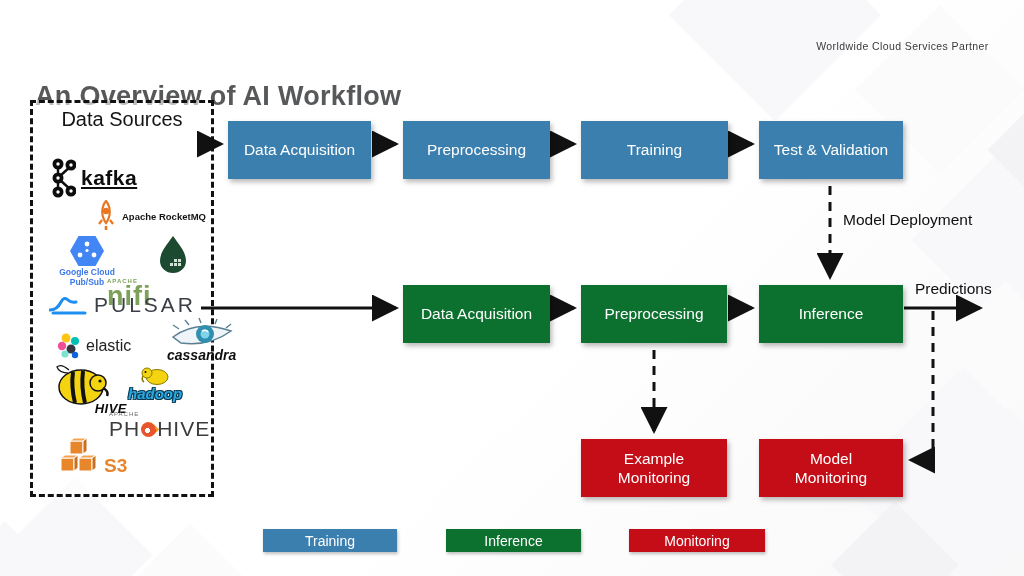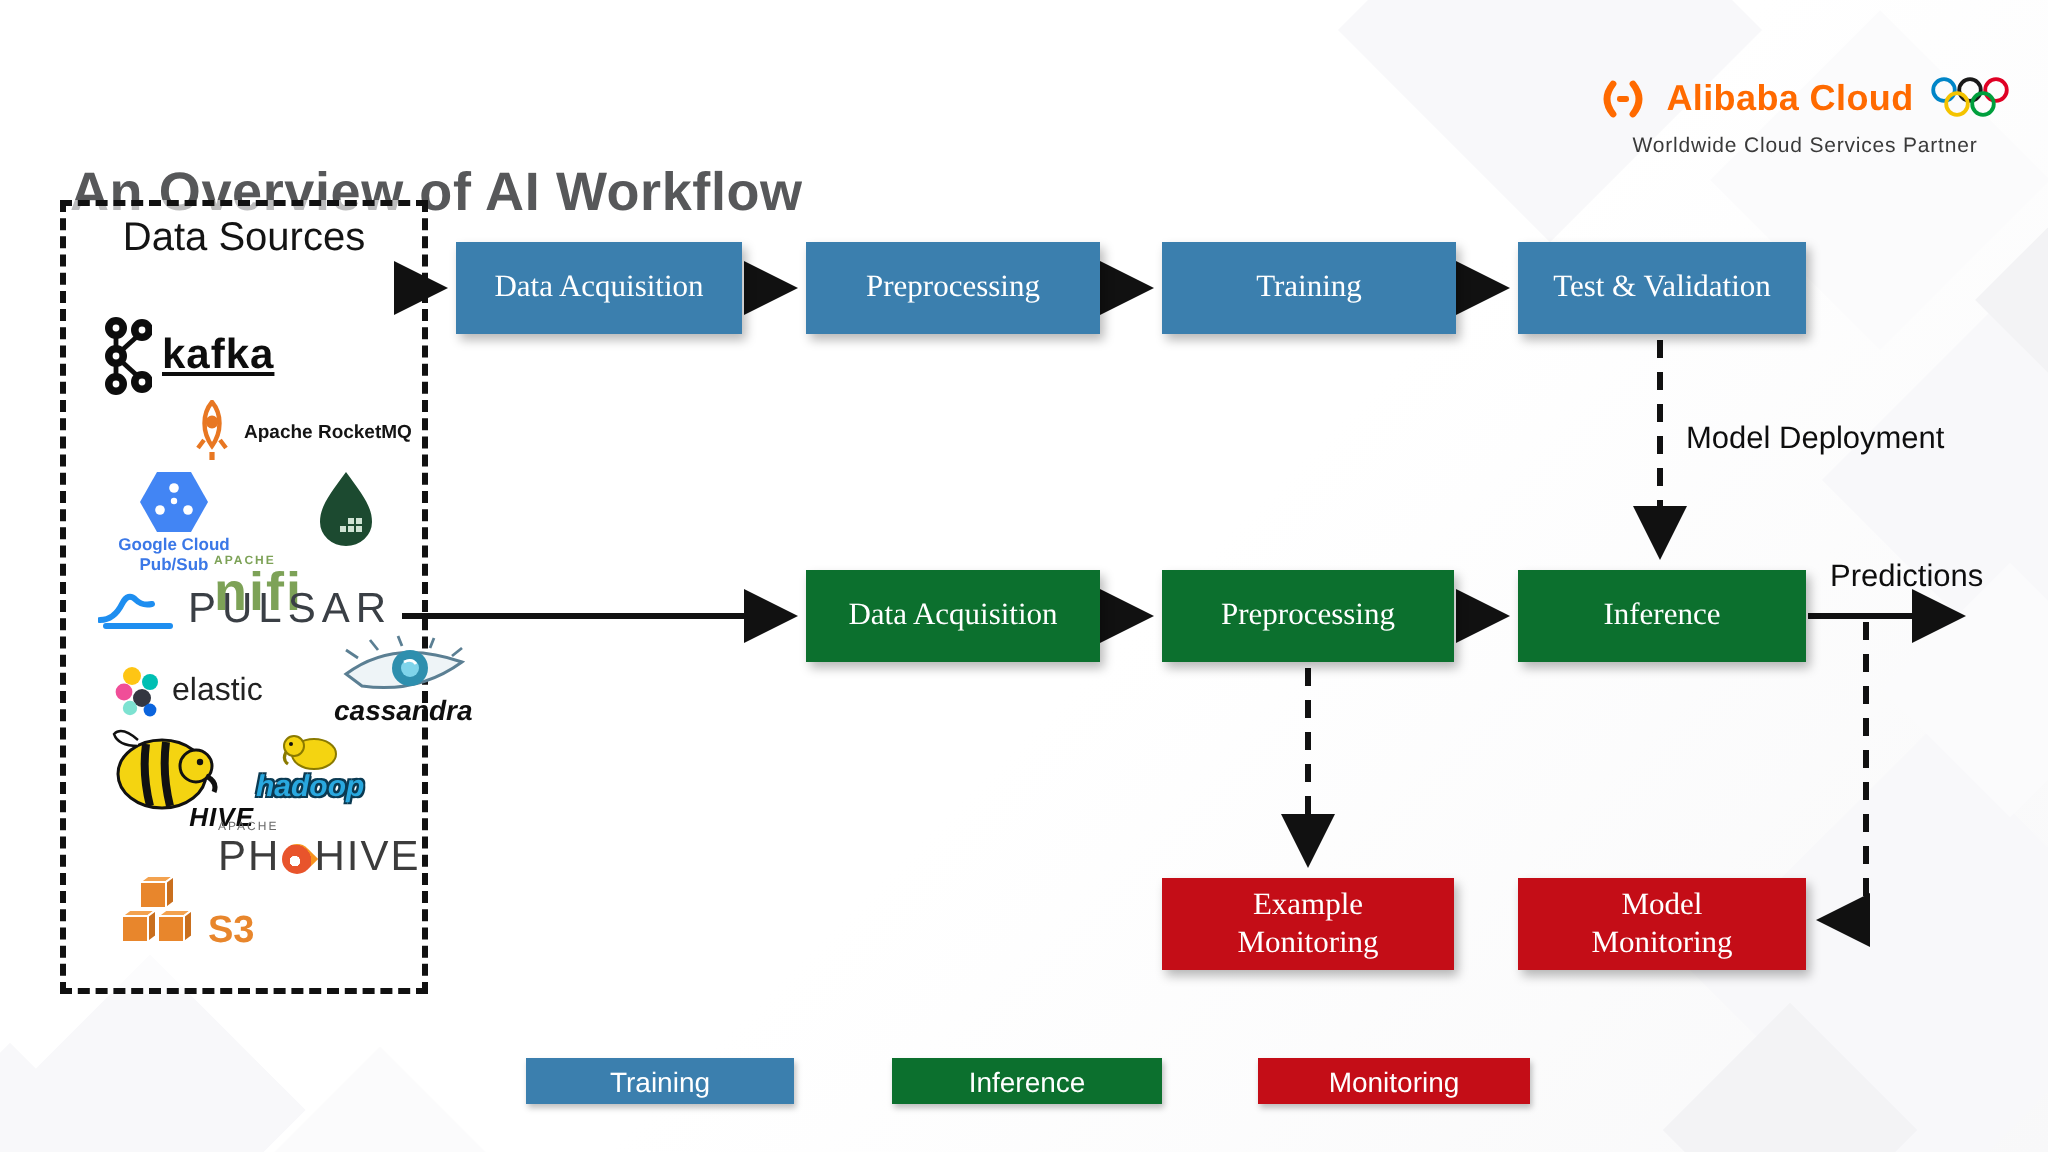--- a/index.html
+++ b/index.html
@@ -56,24 +56,24 @@
      text-shadow:-1px -1px 0 #0b3a52, 1px -1px 0 #0b3a52, -1px 1px 0 #0b3a52, 1px 1px 0 #0b3a52; }
   .phoenix { flex-direction:column; align-items:flex-start; gap:0; }
   .phoenix-apache { font-size:6px; color:#6a6a6a; letter-spacing:1px; }
   .phoenix-row { display:flex; align-items:center; font-size:21px; color:#3c3c3c; letter-spacing:1px; }
   .flame { width:15px; height:15px; background:radial-gradient(circle at 50% 60%, #fff 0 22%, #e8542c 23% 70%, #f7931e 71%); border-radius:50% 0 50% 50%; transform:rotate(45deg); margin:0 1px; }
   .s3 { align-items:flex-end; }
   .s3-txt { font-size:19px; font-weight:bold; color:#e8862c; }
 
   
   .flow-box {
-    position:absolute; height:46px; display:flex; flex-direction:column;
+    position:absolute; height:58px; display:flex; flex-direction:column;
     align-items:center; justify-content:center;
     color:#fff; font-size:15.5px; text-align:center; line-height:1.25;
-    box-shadow:2px 3px 5px rgba(0,0,0,.28); z-index:3;font-family:Liberation Serif, serif;
+    box-shadow:2px 3px 5px rgba(0,0,0,.28); z-index:3;
   }
   .blue  { background:#3b7fae; }
   .green { background:#0c702e; }
   .red   { background:#c40d17; }
 
   .b1 { left:228px; top:121px; width:143px; }
   .b2 { left:403px; top:121px; width:147px; }
   .b3 { left:581px; top:121px; width:147px; }
   .b4 { left:759px; top:121px; width:144px; }
   .g1 { left:403px; top:285px; width:147px; }
@@ -109,35 +109,20 @@
   <div class="deco light" style="left:880px; top:400px;  width:170px; height:170px;"></div>
   <div class="deco" style="left:850px; top:520px;  width:90px;  height:90px;"></div>
   <div class="deco lighter" style="left:960px; top:300px;  width:90px;  height:90px;"></div>
   <div class="deco light" style="left:20px;  top:500px;  width:110px; height:110px;"></div>
   <div class="deco lighter" style="left:150px; top:540px;  width:80px;  height:80px;"></div>
   <div class="deco light" style="left:-40px; top:540px;  width:90px;  height:90px;"></div>
 
   <div class="page-title">An Overview of AI Workflow</div>
 
   <div class="brand">
-    <div class="brand-row">
-      <svg width="27" height="19" viewBox="0 0 27 19">
-        <path d="M8.5 2 Q2.5 9.5 8.5 17" stroke="#ff6a00" stroke-width="3.4" fill="none" stroke-linecap="round"></path>
-        <path d="M18.5 2 Q24.5 9.5 18.5 17" stroke="#ff6a00" stroke-width="3.4" fill="none" stroke-linecap="round"></path>
-        <rect x="10.5" y="8" width="6" height="3" rx="1.2" fill="#ff6a00"></rect>
-      </svg>
-      <span class="brand-name">Alibaba Cloud</span>
-      <svg width="42" height="27" viewBox="0 0 42 27">
-        <circle cx="7" cy="9" r="5.4" stroke="#0085c7" stroke-width="1.9" fill="none"></circle>
-        <circle cx="20" cy="9" r="5.4" stroke="#1a1a1a" stroke-width="1.9" fill="none"></circle>
-        <circle cx="33" cy="9" r="5.4" stroke="#df0024" stroke-width="1.9" fill="none"></circle>
-        <circle cx="13.5" cy="16" r="5.4" stroke="#f4c300" stroke-width="1.9" fill="none"></circle>
-        <circle cx="26.5" cy="16" r="5.4" stroke="#009f3d" stroke-width="1.9" fill="none"></circle>
-      </svg>
-    </div>
     <div class="brand-tagline">Worldwide Cloud Services Partner</div>
   </div>
 
   <div class="sources">
     <div class="sources-title">Data Sources</div>
 
     <div class="logo" style="left:18px; top:55px;">
       <svg width="25" height="40" viewBox="0 0 25 40">
         <g stroke="#0d0d0d" stroke-width="2.4" fill="#0d0d0d">
           <line x1="7" y1="8" x2="7" y2="32"></line>

